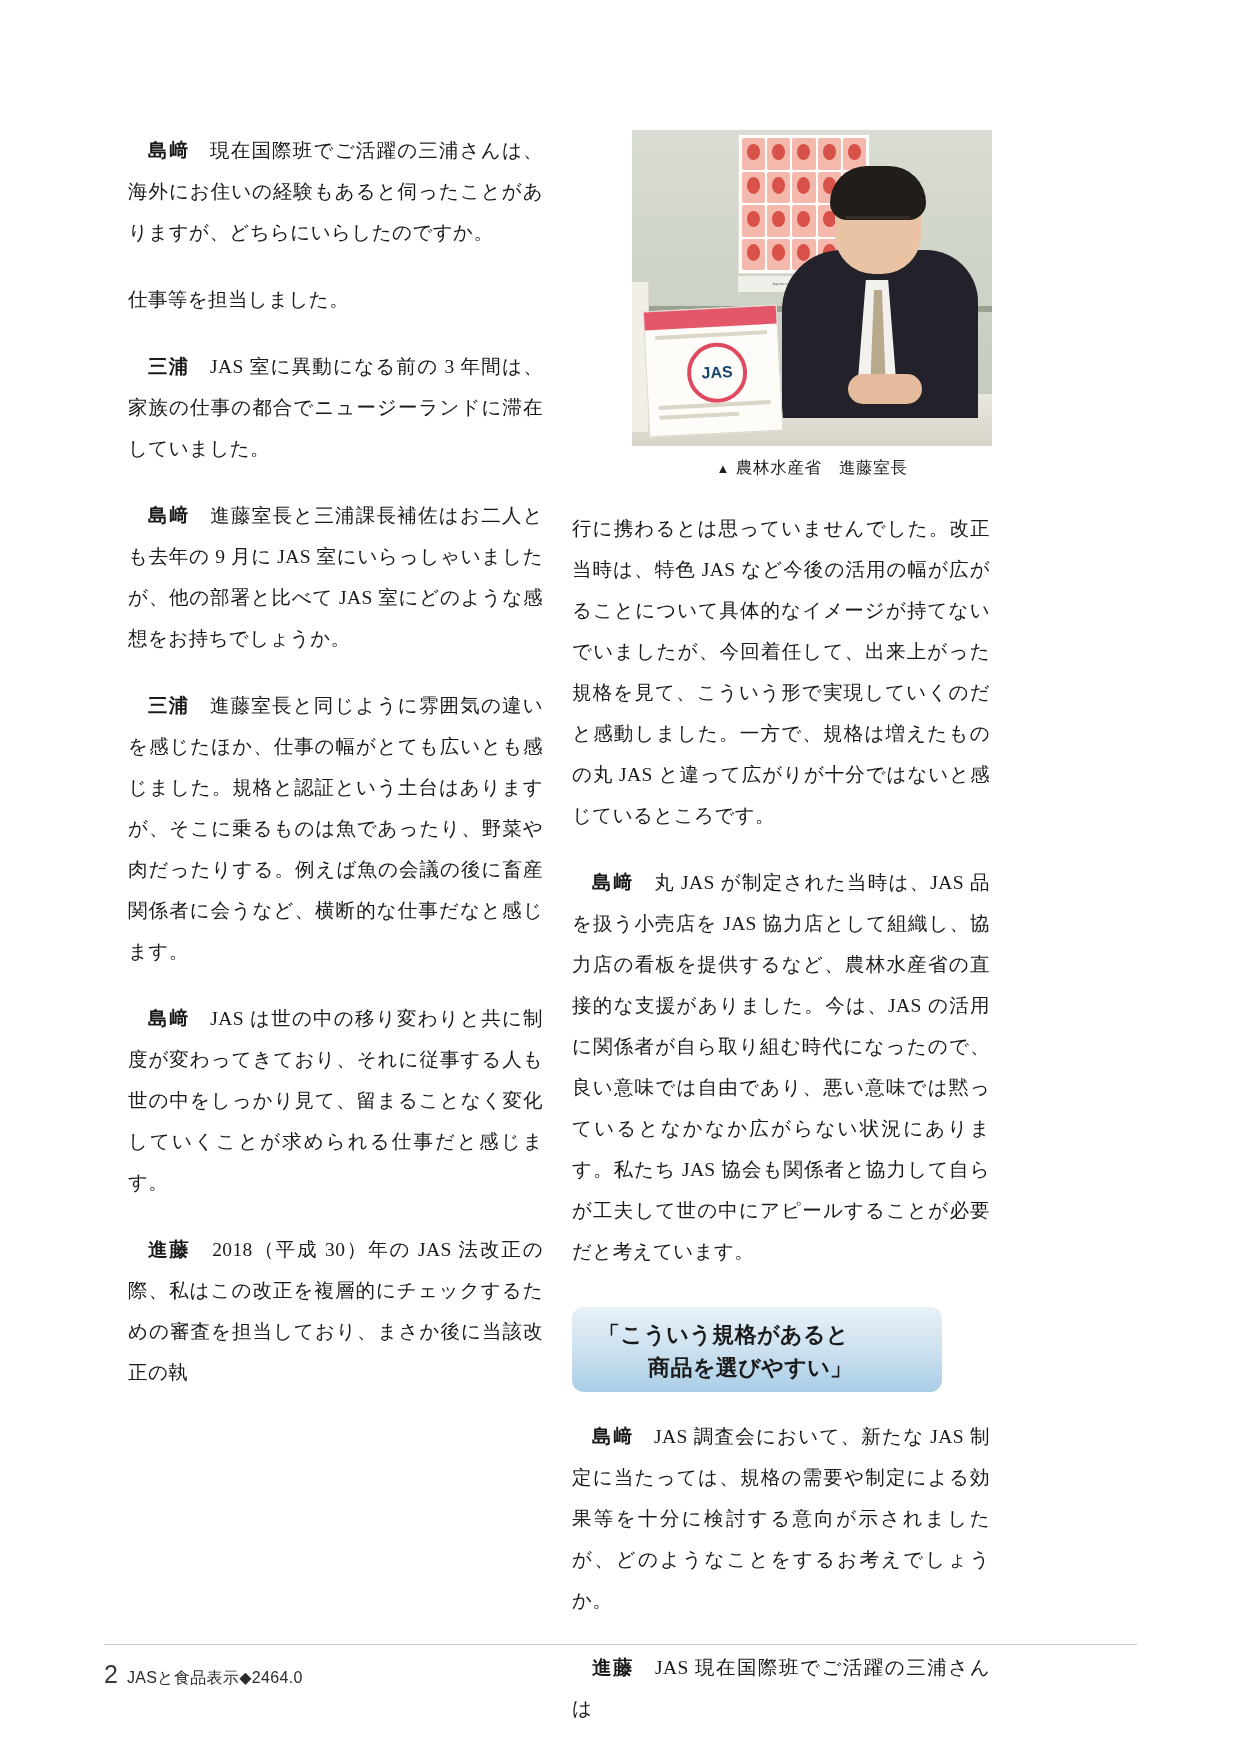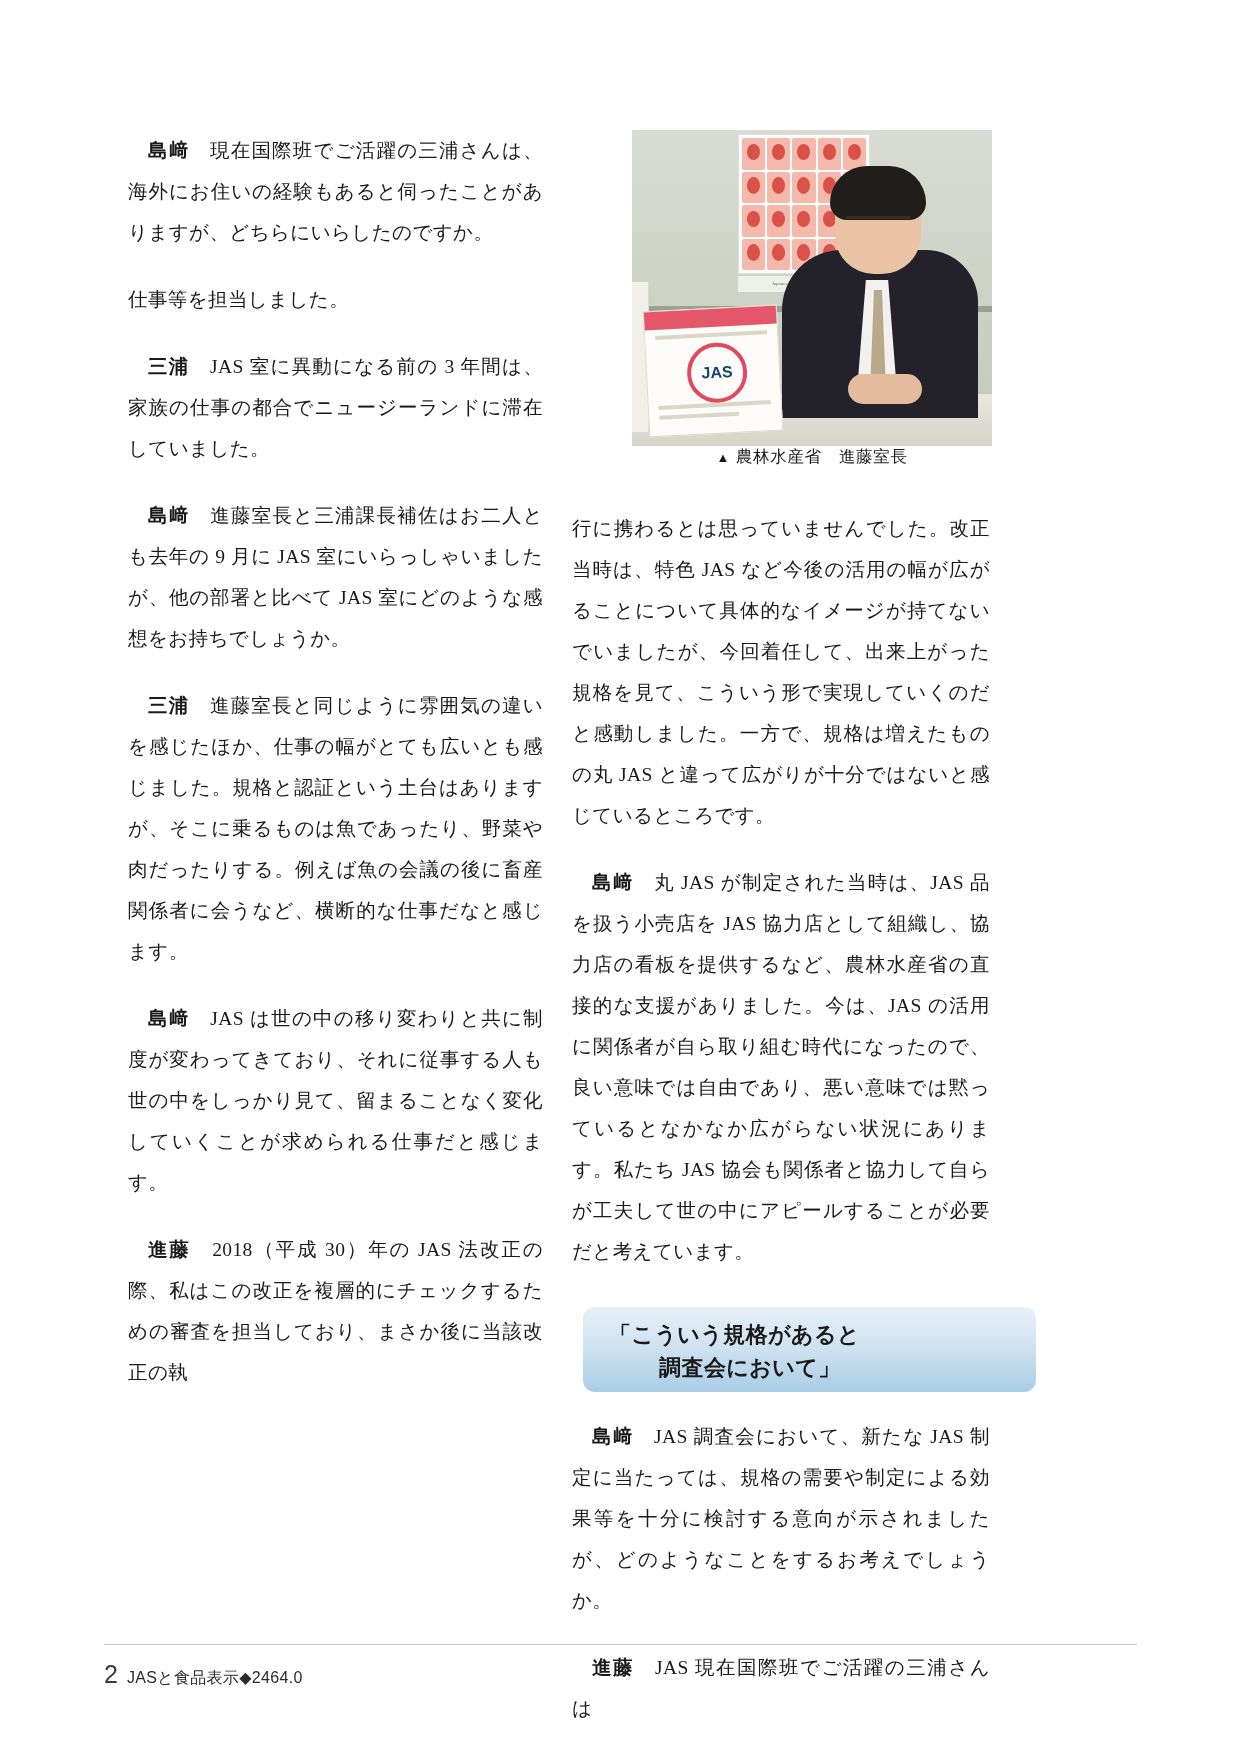--- a/index.html
+++ b/index.html
@@ -238,34 +238,35 @@
   .ph-side {
     position: absolute;
     left: 0;
     top: 152px;
     width: 16px;
     height: 150px;
     background: #f1efe8;
     border-right: 1px solid #ddd9cd;
   }
   .caption {
+    margin-top: 11px;
     text-align: center;
     font-size: 16.5px;
     letter-spacing: .04em;
     font-family: "Liberation Serif", serif;
   }
   .caption .tri {
     font-size: 13px;
     margin-right: 6px;
   }
   
   .callout {
     position: relative;
-    margin: 34px 0 24px 11px;
-    width: 453px;
+    margin: 34px 0 24px 0;
+    width: 370px;
     height: 86px;
     border-radius: 12px;
     background: linear-gradient(180deg, #e8f1f8 0%, #cfe2f0 48%, #a9cde6 100%);
     box-shadow: 0 1px 0 #ffffff inset;
   }
   .callout .l1, .callout .l2 {
     position: absolute;
     font-family: "Liberation Sans", "DejaVu Sans", sans-serif;
     font-weight: bold;
     font-size: 22px;
@@ -367,21 +368,21 @@
       <span class="tri">▲</span><span>農林水産省　進藤室長</span>
     </div>
   </div>
 
   <div class="col-right" style="top:508px;">
     <p class="para"><span>行に携わるとは思っていませんでした。改正当時は、特色 JAS など今後の活用の幅が広がることについて具体的なイメージが持てないでいましたが、今回着任して、出来上がった規格を見て、こういう形で実現していくのだと感動しました。一方で、規格は増えたものの丸 JAS と違って広がりが十分ではないと感じているところです。</span></p>
     <p class="para indent"><span class="speaker">島﨑</span>　<span>丸 JAS が制定された当時は、JAS 品を扱う小売店を JAS 協力店として組織し、協力店の看板を提供するなど、農林水産省の直接的な支援がありました。今は、JAS の活用に関係者が自ら取り組む時代になったので、良い意味では自由であり、悪い意味では黙っているとなかなか広がらない状況にあります。私たち JAS 協会も関係者と協力して自らが工夫して世の中にアピールすることが必要だと考えています。</span></p>
 
     <div class="callout">
       <div class="l1">「こういう規格があると</div>
-      <div class="l2">調査会において」</div>
+      <div class="l2">商品を選びやすい」</div>
     </div>
 
     <p class="para indent"><span class="speaker">島﨑</span>　<span>JAS 調査会において、新たな JAS 制定に当たっては、規格の需要や制定による効果等を十分に検討する意向が示されましたが、どのようなことをするお考えでしょうか。</span></p>
     <p class="para indent"><span class="speaker">進藤</span>　<span>JAS 現在国際班でご活躍の三浦さんは</span></p>
   </div>
 
   <div class="footer-rule"></div>
   <div class="footer">
     <span class="pg">2</span>
     <span class="ft">JASと食品表示◆2464.0</span>

